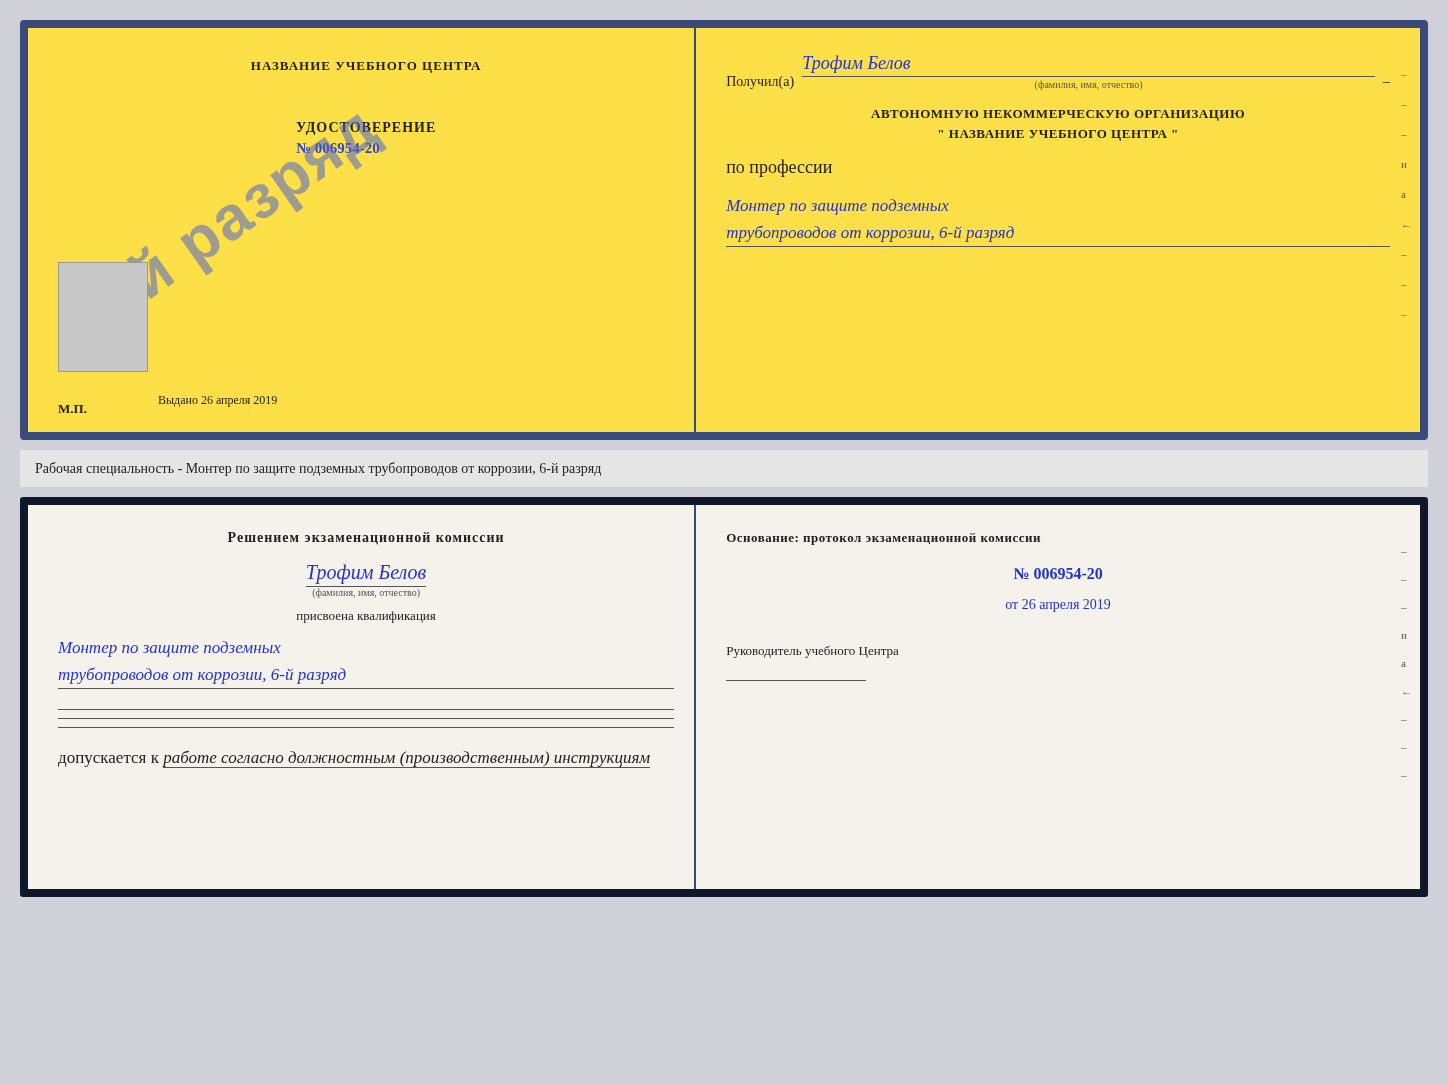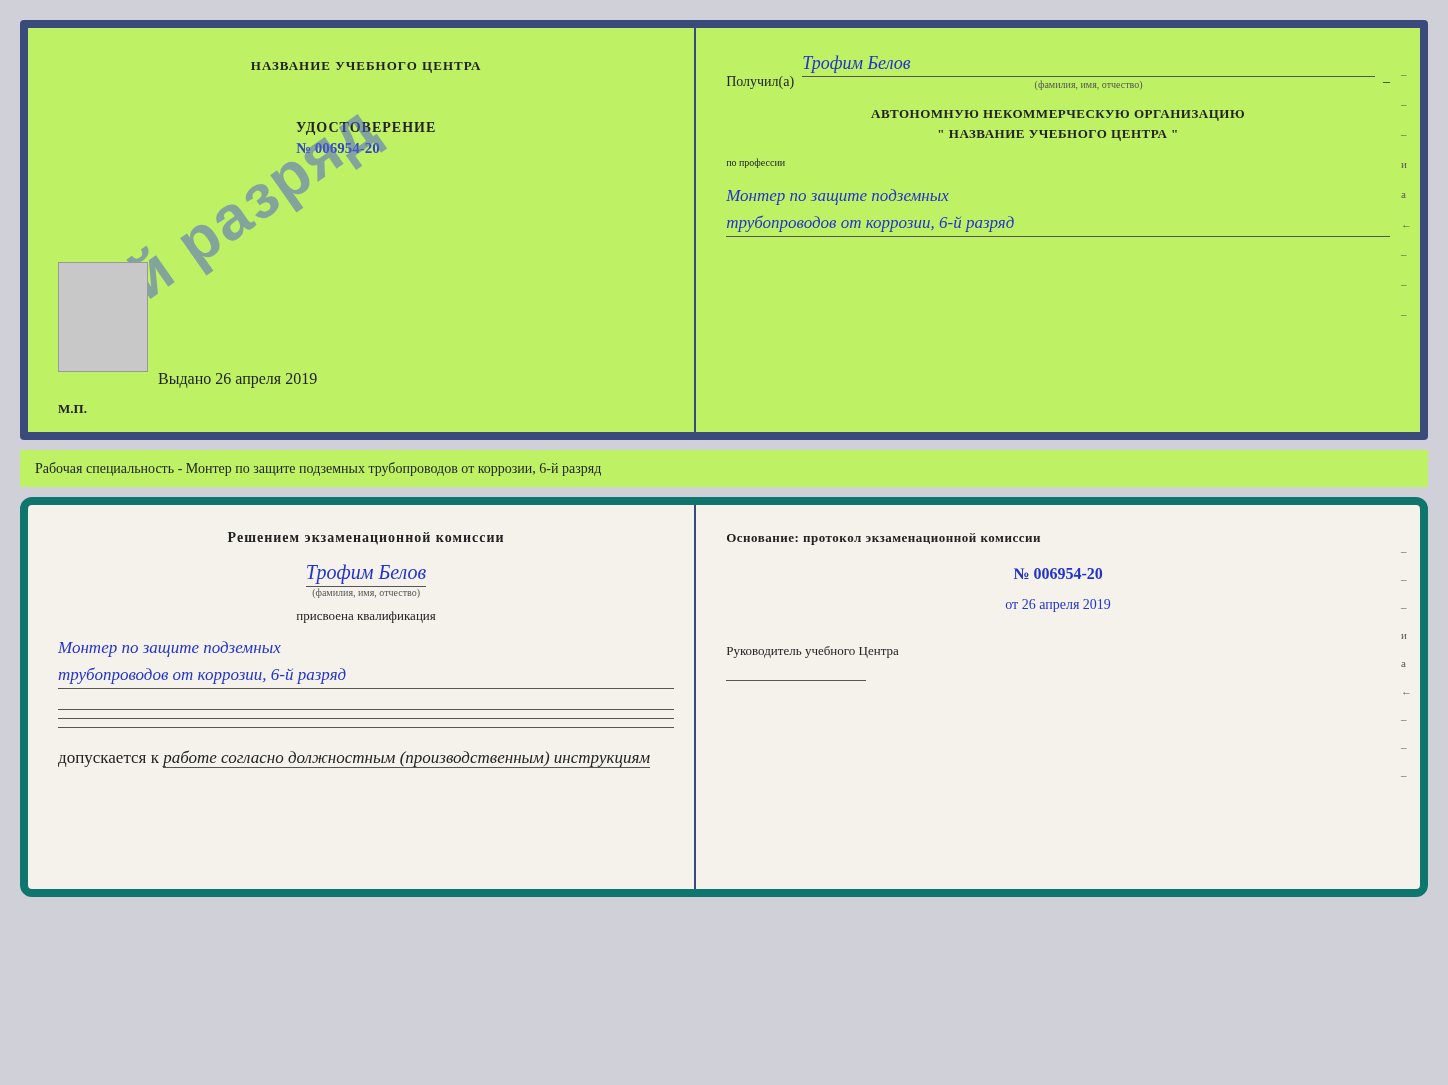--- a/index.html
+++ b/index.html
@@ -13,21 +13,21 @@
 
     .page-wrapper {
       display: flex;
       flex-direction: column;
       gap: 10px;
     }
 
     
     .certificate-top {
       display: flex;
-      background: #bef264;
+      background: #fde047;
       border: 8px solid #3a4a7a;
       border-radius: 4px;
       min-height: 420px;
       position: relative;
       overflow: hidden;
     }
 
     .cert-left {
       width: 48%;
       padding: 30px 20px 20px 30px;
@@ -105,23 +105,23 @@
 
     .udostoverenie-number {
       font-size: 15px;
       color: #3344cc;
       font-weight: bold;
       margin-top: 4px;
     }
 
     .vydano-block {
       position: absolute;
-      bottom: 44px;
+      bottom: 24px;
       left: 130px;
-      font-size: 16px;
+      font-size: 12px;
       color: #222;
       margin-top: 36px;
     }
 
     .mp-block {
       position: absolute;
       bottom: 15px;
       left: 30px;
       font-size: 13px;
       font-weight: bold;
@@ -184,21 +184,21 @@
       font-size: 13px;
       font-weight: bold;
       text-transform: uppercase;
       text-align: center;
       line-height: 1.5;
       color: #222;
       letter-spacing: 0.5px;
     }
 
     .professii-label {
-      font-size: 10px;
+      font-size: 18px;
       color: #222;
     }
 
     .professii-name {
       font-size: 17px;
       color: #2233cc;
       font-style: italic;
       font-family: cursive, 'Times New Roman';
       line-height: 1.6;
       border-bottom: 1px solid #555;
@@ -210,33 +210,33 @@
       top: 40px;
       display: flex;
       flex-direction: column;
       gap: 18px;
       font-size: 11px;
       color: #555;
     }
 
     
     .working-specialty {
-      background: #bef264;
+      background: #e5e5e5;
       padding: 8px 15px;
       font-size: 14px;
       color: #222;
       line-height: 1.5;
     }
 
     
     .certificate-bottom {
       display: flex;
       background: #f5f2ec;
-      border: 8px solid #0f766e;
-      border-radius: 12px;
+      border: 8px solid #0f172a;
+      border-radius: 3px;
       min-height: 400px;
       position: relative;
       overflow: hidden;
     }
 
     .cert-bottom-left {
       width: 48%;
       padding: 25px 20px 20px 30px;
       border-right: 2px solid #3a4a7a;
       display: flex;

